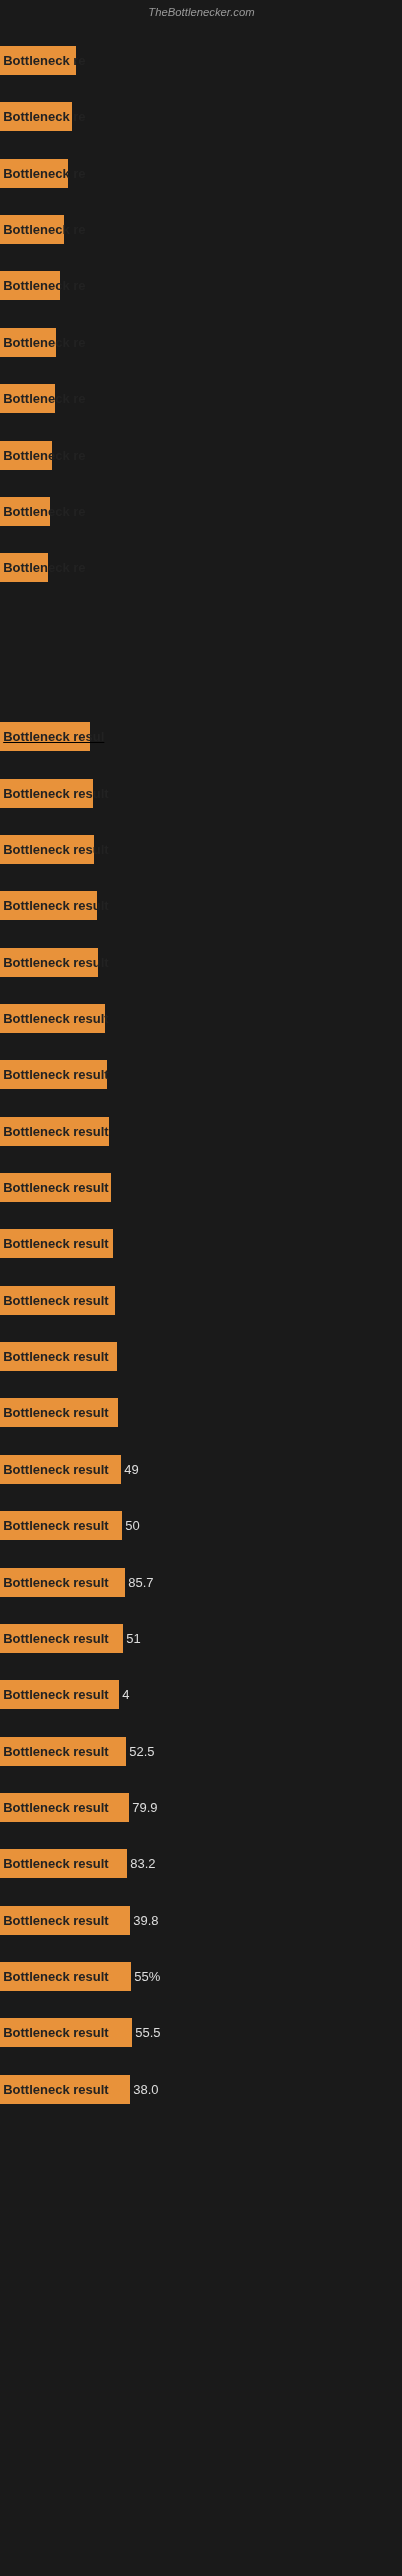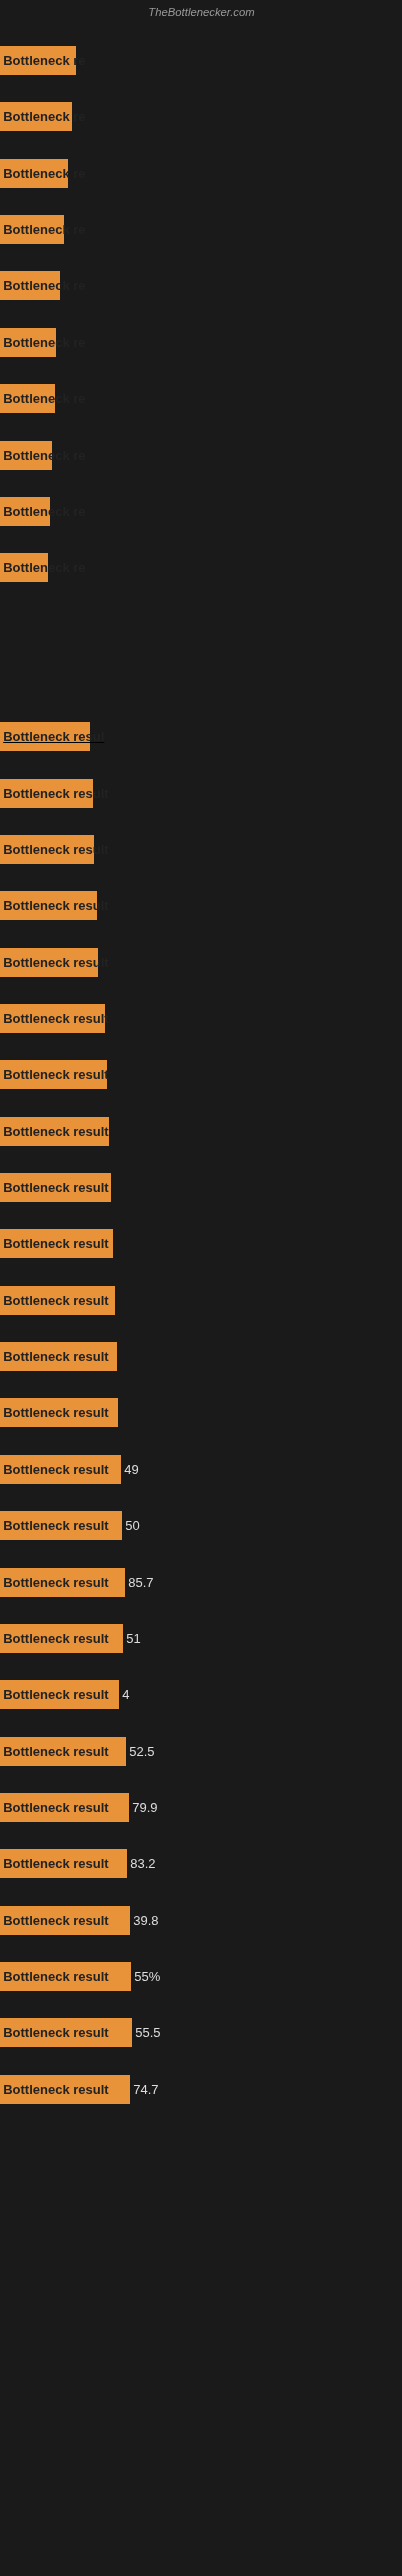--- a/index.html
+++ b/index.html
@@ -243,17 +243,17 @@
     </div>
     <div class="bar-row" style="top: 1980px;">
       <div class="bar" style="width: 132px;">
         <span class="bar-label">Bottleneck result</span>
         <span class="bar-value">55.5</span>
       </div>
     </div>
     <div class="bar-row" style="top: 2037px;">
       <div class="bar" style="width: 130px;">
         <span class="bar-label">Bottleneck result</span>
-        <span class="bar-value">74.7</span>
+        <span class="bar-value">38.0</span>
       </div>
     </div>
   </div>
 
 
 </body></html>

